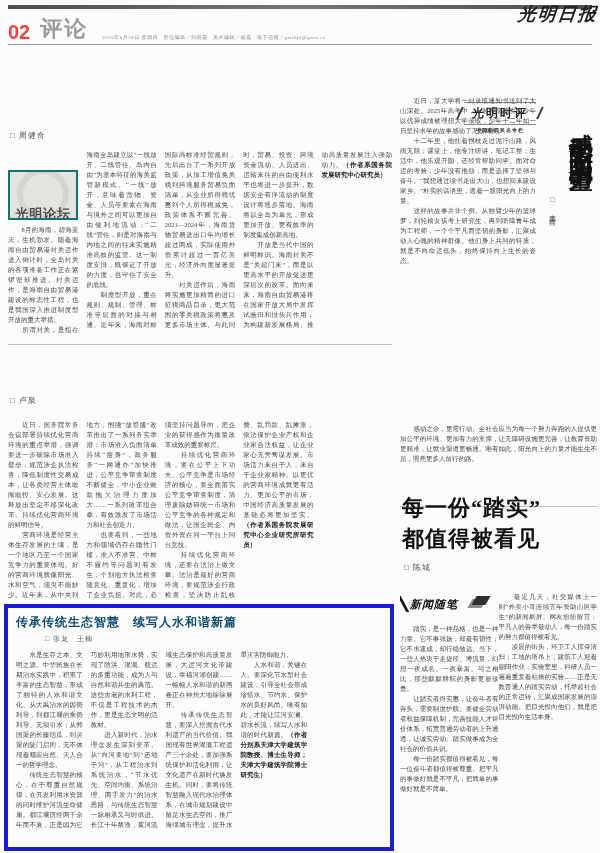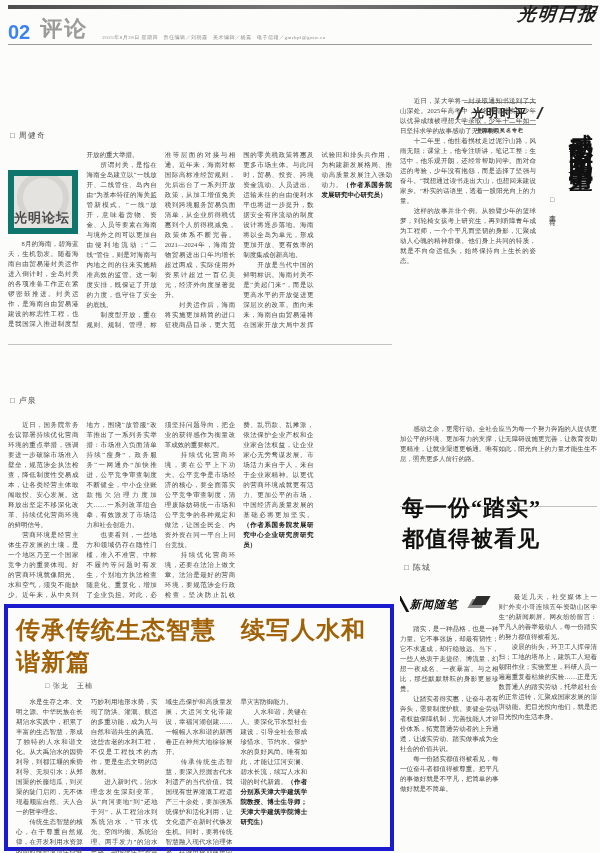--- a/index.html
+++ b/index.html
@@ -6,57 +6,57 @@
   html,body { background:#e9e9e7; }
   .page {
     position:relative; width:600px; height:853px; margin:0 auto;
     background:#fcfcfa; overflow:hidden;
     font-family:"Liberation Serif", serif; color:#3a3a3a;
   }
   
   .top-strip { position:absolute; left:8px; top:5px; width:584px; height:4px;
     background:linear-gradient(90deg,#4d4d4d,#777 50%,#4d4d4d); }
   .header-row { position:absolute; left:8px; top:14px; width:584px; height:28px; }
-  .page-num { font-family:"Liberation Sans",sans-serif; font-size:20px; font-weight:bold; color:#3b82f6; display:inline-block; vertical-align:bottom;}
+  .page-num { font-family:"Liberation Sans",sans-serif; font-size:20px; font-weight:bold; color:#ef4444; display:inline-block; vertical-align:bottom;}
   .section-name { font-size:22px; font-weight:bold; color:#9b9b9b; letter-spacing:2px; display:inline-block; margin-left:6px; vertical-align:bottom;}
   .header-meta { display:inline-block; font-size:5px; color:#8a8a8a; margin-left:10px; vertical-align:bottom; margin-bottom:4px; letter-spacing:.5px;}
   .masthead { position:absolute; right:2px; top:2px; font-size:18px; font-weight:bold; color:#1d1d1d;
     font-style:italic; letter-spacing:2px; transform:skewX(-6deg); }
   .header-rule { position:absolute; left:8px; top:44px; width:584px; height:1px; background:#9a9a9a; }
 
   
   .byline { font-size:8px; color:#555; letter-spacing:1px; }
   .bodytext { font-size:6.5px; line-height:10px; color:#474747; text-align:justify; white-space:pre-wrap; overflow:hidden; }
   .footnote { font-weight:bold; color:#222; }
   .hrule { position:absolute; height:1px; background:#c2c2c2; }
 
   
   .hainan-head { position:absolute; left:8px; top:56px; width:384px;
     font-size:25px; line-height:34px; font-weight:bold; color:#111; letter-spacing:1px; white-space:pre-wrap; }
   .hainan-byline { position:absolute; left:10px; top:130px;text-align:right; }
   .hainan-body { position:absolute; left:8px; top:150px; width:384px; height:186px;
     column-count:5; column-gap:8px; column-fill:auto; }
 
-  .forum-box { width:100%; height:64px; background:#e4e3df; border:6px solid #0f766e;
-    position:relative; overflow:hidden; margin-bottom:5px; padding-top:7px; }
+  .forum-box { width:100%; height:50px; background:#e4e3df; border:2px solid #0f766e;
+    position:relative; overflow:hidden; margin-bottom:5px; text-align:center; padding-top:7px; }
   .forum-circle { position:absolute; left:50%; top:-4px; width:52px; height:52px; margin-left:-26px;
     border:6px solid #cdccc6; border-radius:50%; opacity:.65; }
   .forum-title { position:relative; font-size:13px; font-weight:bold; color:#4a4a4a; letter-spacing:1px; }
 
   
   .business-head { position:absolute; left:8px; top:350px; width:384px;
     font-size:23px; line-height:29px; font-weight:bold; color:#111; letter-spacing:1px; white-space:pre-wrap;}
   .business-byline { position:absolute; left:10px; top:395px; }
   .business-body { position:absolute; left:8px; top:420px; width:384px; height:180px;
     column-count:5; column-gap:8px; column-fill:auto; }
 
   
   .eco-box { position:absolute; left:4px; top:604px; width:390px; height:247px;
     border:4px solid #1b1bd0; background:#fcfcfa; padding:6px 8px; }
-  .eco-head { font-size:24px; font-weight:bold; color:#a16207; letter-spacing:1px;font-family:Liberation Mono, monospace; }
+  .eco-head { font-size:12px; font-weight:bold; color:#0c4a6e; letter-spacing:1px;font-family:Liberation Mono, monospace; }
   .eco-byline { margin-top:3px; font-size:7px; color:#555; letter-spacing:1px;padding-left:29px;}
   .eco-body { margin-top:6px; height:188px; column-count:5; column-gap:8px; column-fill:auto;
     font-size:6.5px; line-height:10px; color:#474747; text-align:justify; white-space:pre-wrap; overflow:hidden;}
 
   
   .shiping-label-wrap { position:absolute; left:420px; top:62px; width:160px; text-align:center;margin-top:40px; }
   .shiping-label { display:inline-block; font-size:12px; font-weight:bold; color:#222;
     letter-spacing:2px; padding:2px 8px; border-top:1px solid #888; border-bottom:1px solid #888; position:relative;}
   .slash { display:inline-block; width:2px; height:12px; background:#333; transform:skewX(-25deg); vertical-align:middle; margin:0 3px;}
   .shiping-sub { font-size:5px; font-weight:bold; color:#333; letter-spacing:1px; margin-top:2px;}

